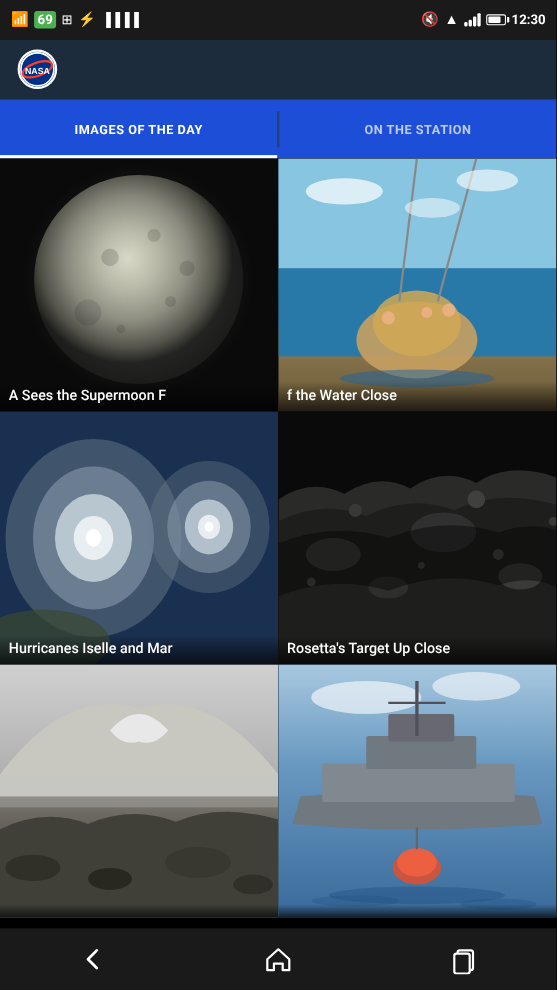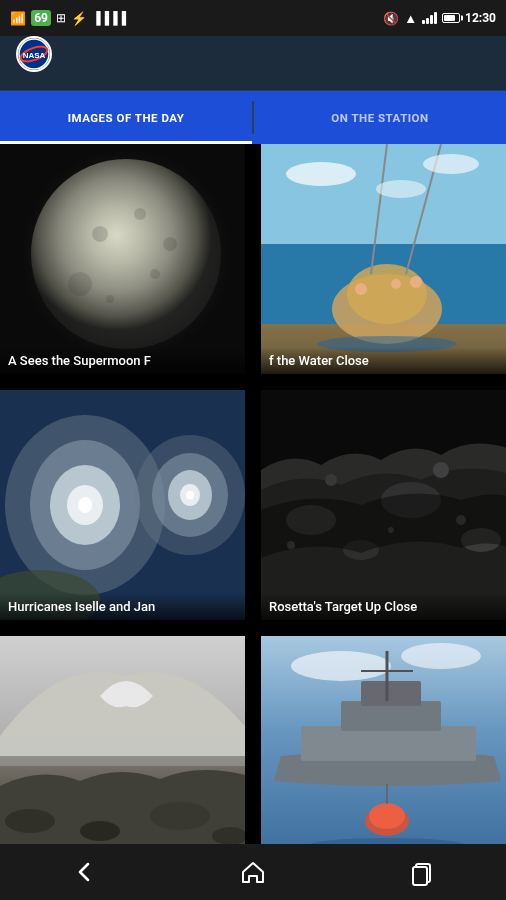--- a/index.html
+++ b/index.html
@@ -36,20 +36,21 @@
     .status-time {
       font-size: 12px;
       font-weight: bold;
     }
 
     
     .app-bar {
       height: 54px;
       background: #1c2c3c;
       display: flex;
+      align-items: center;
       padding: 0 16px;
       gap: 12px;
     }
     .nasa-logo {
       width: 36px;
       height: 36px;
       border-radius: 50%;
       background: #003087;
       display: flex;
       align-items: center;
@@ -104,21 +105,21 @@
       width: 1px;
       background: #2a3f54;
       margin: 10px 0;
     }
 
     
     .image-grid {
       display: grid;
       grid-template-columns: 1fr 1fr;
       grid-template-rows: 230px 230px 230px;
-      gap: 16px;
+      gap: 0;
       height: calc(900px - 36px - 54px - 54px - 56px);
     }
 
     .grid-item {
       position: relative;
       overflow: hidden;
       background: #111;
       cursor: pointer;
     }
 
@@ -351,21 +352,21 @@
         <ellipse cx="190" cy="105" rx="55" ry="60" fill="#667788" opacity="0.4"></ellipse>
         <ellipse cx="190" cy="105" rx="38" ry="42" fill="#889aaa" opacity="0.55"></ellipse>
         <ellipse cx="190" cy="105" rx="22" ry="25" fill="#ccd8e0" opacity="0.75"></ellipse>
         <ellipse cx="190" cy="105" rx="10" ry="11" fill="#eef2f5" opacity="0.9"></ellipse>
         <ellipse cx="190" cy="105" rx="4" ry="4.5" fill="#fff" opacity="1"></ellipse>
 
         <ellipse cx="40" cy="210" rx="60" ry="30" fill="#3a4830" opacity="0.7"></ellipse>
       </svg>
     </div>
     <div class="caption">
-      <span>Hurricanes Iselle and Jan</span>
+      <span>Hurricanes Iselle and Mar</span>
     </div>
   </div>
 
   <div class="grid-item">
     <div class="img-bg" style="background:#080808; position:relative;">
       <svg width="253" height="230" xmlns="http://www.w3.org/2000/svg" style="position:absolute;top:0;left:0;">
         <rect width="253" height="230" fill="#0a0a0a"></rect>
 
         <path d="M0,80 Q30,60 60,75 Q90,55 120,70 Q150,50 180,65 Q210,45 253,60 L253,230 L0,230 Z" fill="#2a2a28"></path>
         <path d="M0,100 Q40,80 80,95 Q120,75 160,90 Q200,70 253,85 L253,230 L0,230 Z" fill="#1e1e1c"></path>

